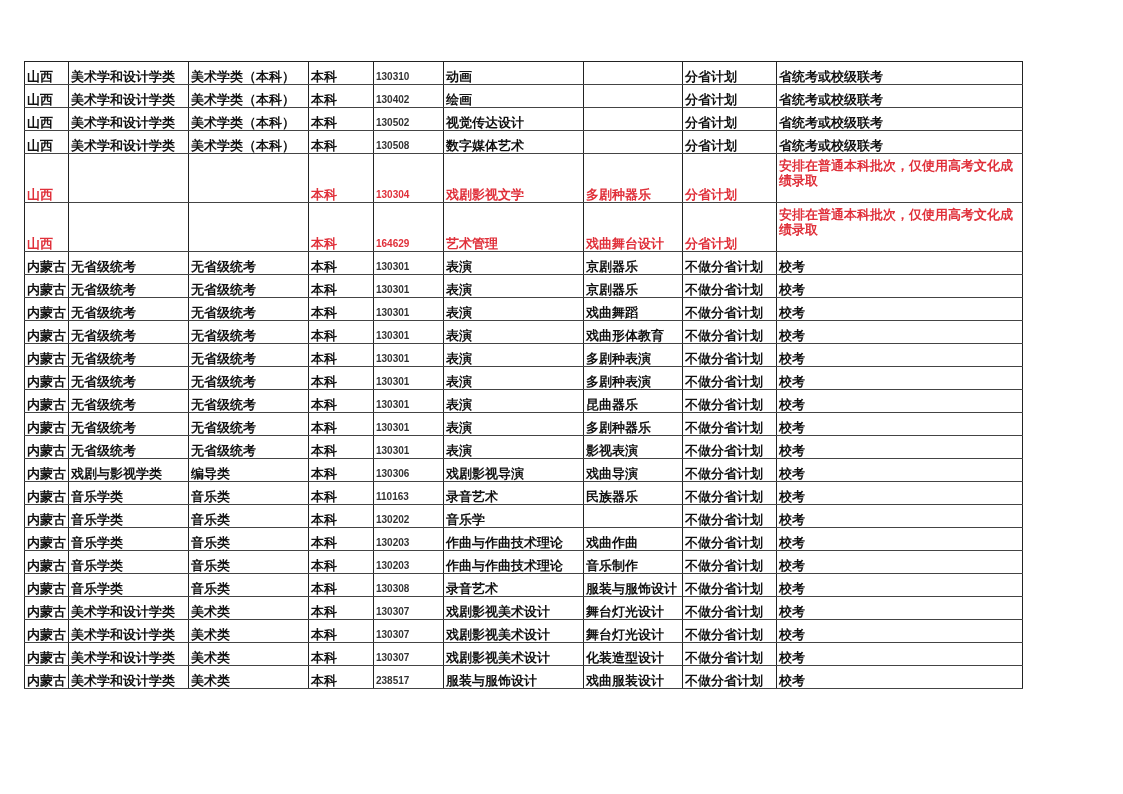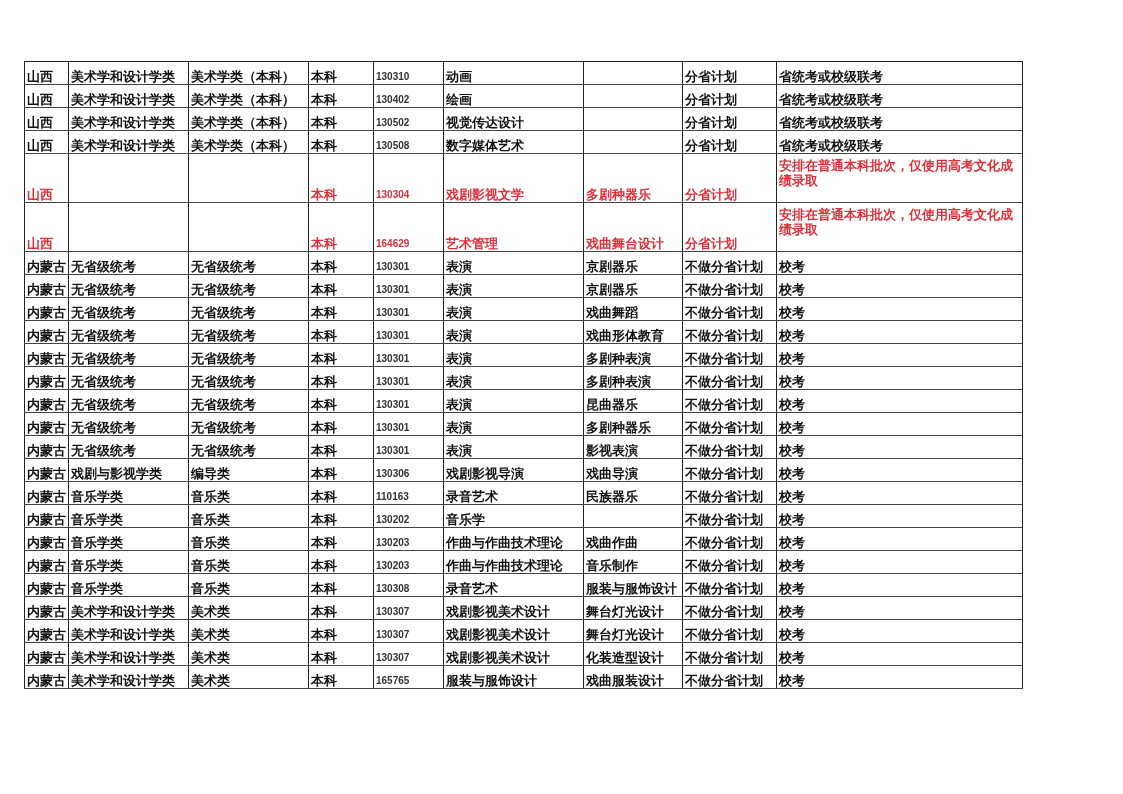--- a/index.html
+++ b/index.html
@@ -363,20 +363,20 @@
     <td>化装造型设计</td>
     <td>不做分省计划</td>
     <td>校考</td>
   </tr>
 
   <tr>
     <td>内蒙古</td>
     <td>美术学和设计学类</td>
     <td>美术类</td>
     <td>本科</td>
-    <td class="code">165765</td>
+    <td class="code">238517</td>
     <td>服装与服饰设计</td>
     <td>戏曲服装设计</td>
     <td>不做分省计划</td>
     <td>校考</td>
   </tr>
 </tbody>
 </table>
 
 </body></html>

